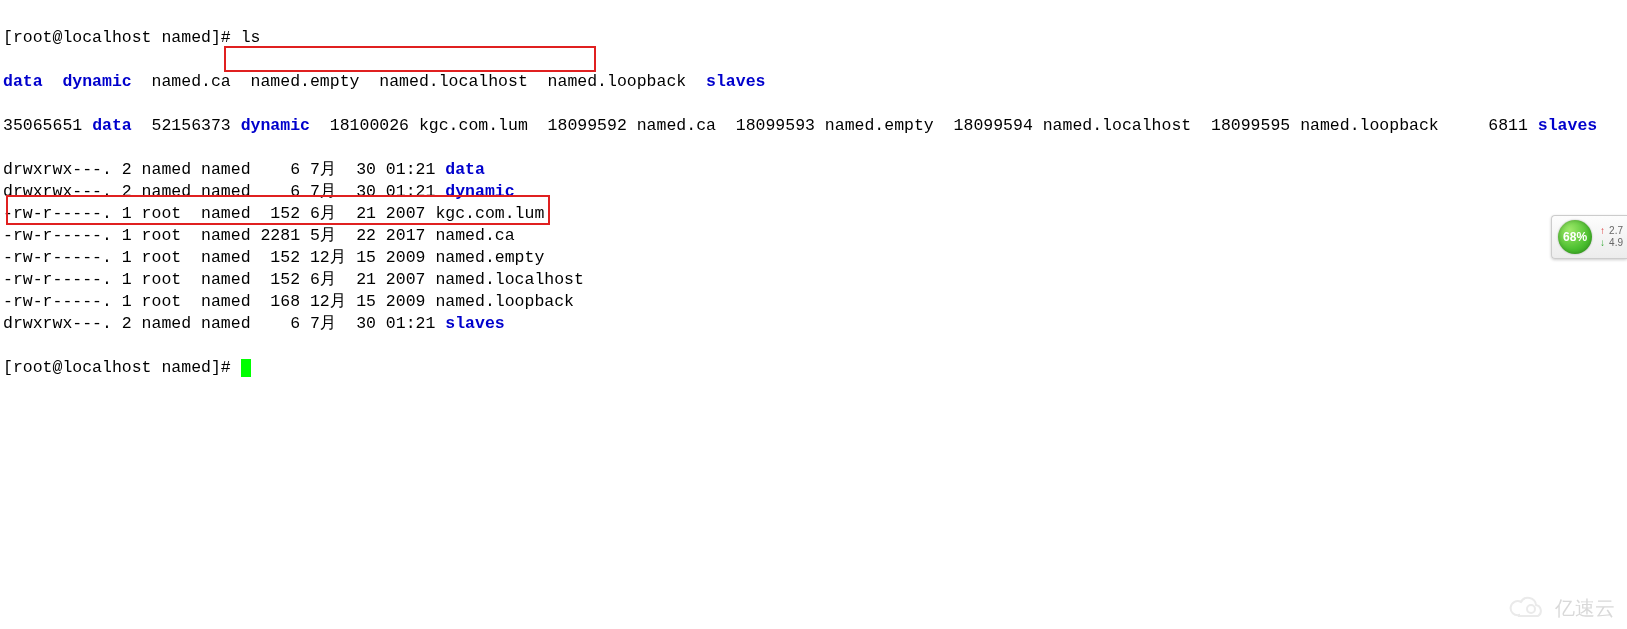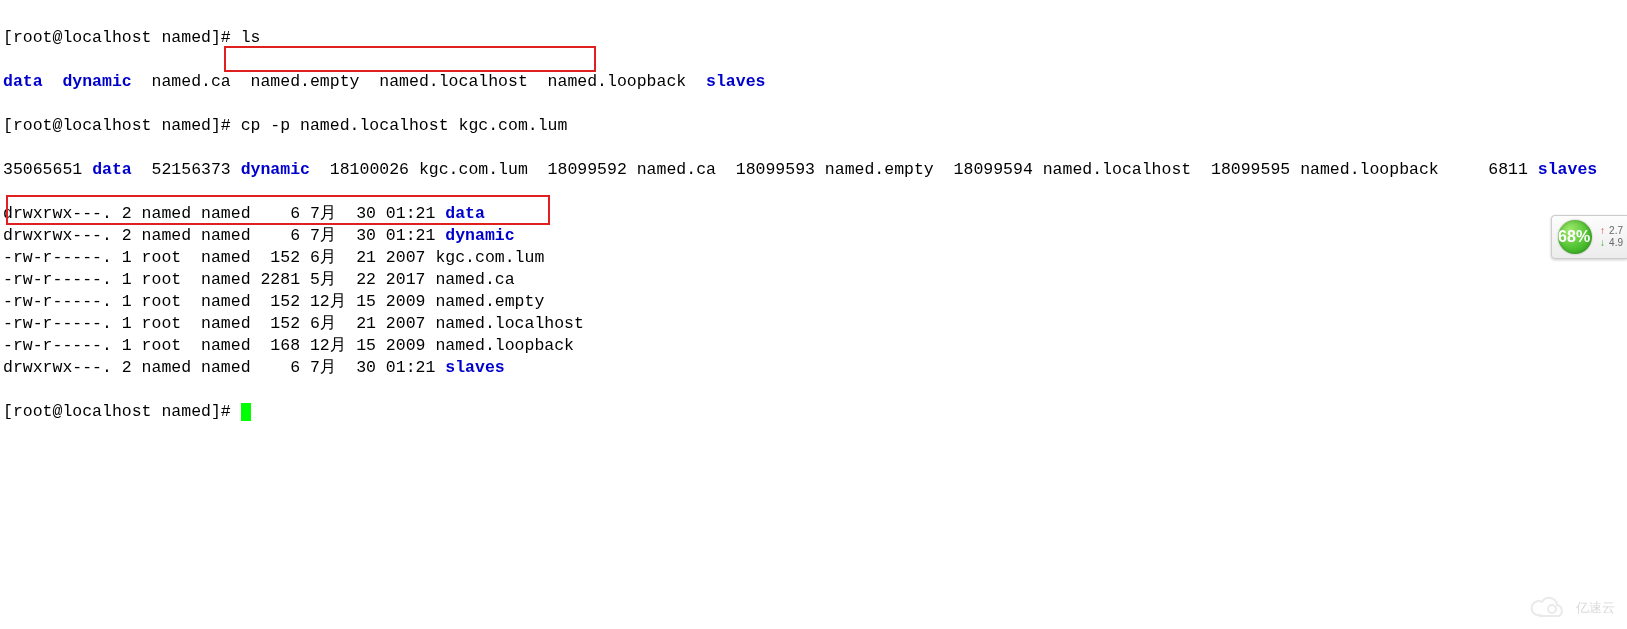--- a/index.html
+++ b/index.html
@@ -49,59 +49,59 @@
     padding-right: 4px;
   }
   .widget .circle {
     width: 34px;
     height: 34px;
     border-radius: 50%;
     background: radial-gradient(circle at 35% 30%, #9fe96a, #4bbf2f 60%, #2f9c1d);
     box-shadow: inset 0 0 4px rgba(0,0,0,0.25), 0 0 2px rgba(0,0,0,0.3);
     display: flex;
     align-items: center;
+    justify-content: center;
     color: #ffffff;
     font-family: Arial, sans-serif;
-    font-size: 16px;
+    font-size: 12px;
     font-weight: bold;
     margin: 0 6px;
   }
   .widget .speeds {
     display: flex;
     flex-direction: column;
     font-family: Arial, sans-serif;
     font-size: 10px;
     line-height: 12px;
     color: #666;
     margin-left: 2px;
   }
   .widget .speeds .row { display: flex; align-items: center; gap: 4px; }
   .arrow-up { color: #d33; font-size: 10px; }
   .arrow-down { color: #3a3; font-size: 10px; }
   .watermark {
     position: absolute;
     right: 12px;
     bottom: 8px;
     font-family: Liberation Serif, serif;
-    font-size: 13px;
+    font-size: 20px;
     color: #d9d9d9;
     display: flex;
     align-items: center;
     gap: 8px;
     font-weight: 500;
   }
   .watermark svg { opacity: 0.55; }
 </style>
 </head>
 <body>
 
 <div class="terminal">
 <span class="line"><span>[root@localhost named]# </span><span>ls</span></span>
 <span class="line"><span class="dir">data  dynamic</span><span>  named.ca  named.empty  named.localhost  named.loopback  </span><span class="dir">slaves</span></span>
-<span class="line"><span>[root@localhost named]# </span><span>cp -p named.localhost kgc.com.lum</span></span>
 <span class="line"><span>35065651 </span><span class="dir">data</span><span>  52156373 </span><span class="dir">dynamic</span><span>  18100026 kgc.com.lum  18099592 named.ca  18099593 named.empty  18099594 named.localhost  18099595 named.loopback     6811 </span><span class="dir">slaves</span></span>
 <span class="line"><span>drwxrwx---. 2 named named    6 7月  30 01:21 </span><span class="dir">data</span></span><span class="line"><span>drwxrwx---. 2 named named    6 7月  30 01:21 </span><span class="dir">dynamic</span></span><span class="line"><span>-rw-r-----. 1 root  named  152 6月  21 2007 </span><span>kgc.com.lum</span></span><span class="line"><span>-rw-r-----. 1 root  named 2281 5月  22 2017 </span><span>named.ca</span></span><span class="line"><span>-rw-r-----. 1 root  named  152 12月 15 2009 </span><span>named.empty</span></span><span class="line"><span>-rw-r-----. 1 root  named  152 6月  21 2007 </span><span>named.localhost</span></span><span class="line"><span>-rw-r-----. 1 root  named  168 12月 15 2009 </span><span>named.loopback</span></span><span class="line"><span>drwxrwx---. 2 named named    6 7月  30 01:21 </span><span class="dir">slaves</span></span>
 <span class="line"><span>[root@localhost named]# </span><span class="cursor"></span></span>
 </div>
 
 <div class="highlight-box" style="left:224px; top:46px; width:368px; height:22px;"></div>
 <div class="highlight-box" style="left:6px; top:195px; width:540px; height:26px;"></div>
 
 <div class="widget">
   <div class="circle">

